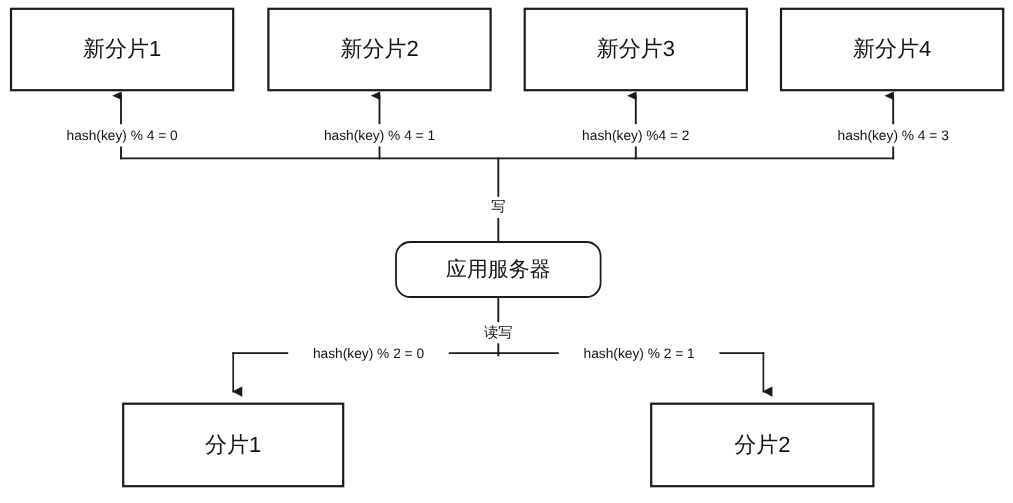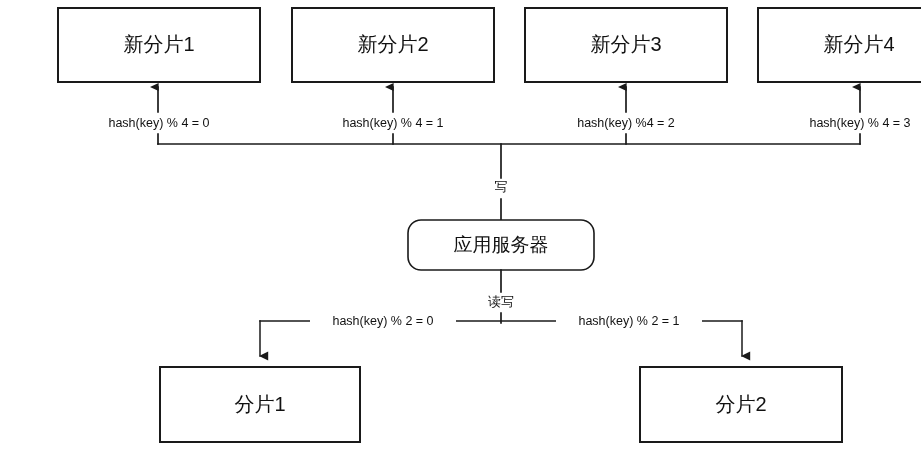--- a/index.html
+++ b/index.html
@@ -11,21 +11,20 @@
     width: 921px;
     height: 457px;
     font-family: "Liberation Sans", sans-serif;
     overflow: hidden;
   }
   #diagram-root {
     position: relative;
     width: 751px;
     height: 457px;
     background: #ffffff;
-    padding-left: 48px;
   }
   svg#diagram {
     display: block;
     width: 921px;
     height: 457px;
   }
   .node-box {
     fill: #ffffff;
     stroke: #1a1a1a;
     stroke-width: 2;

